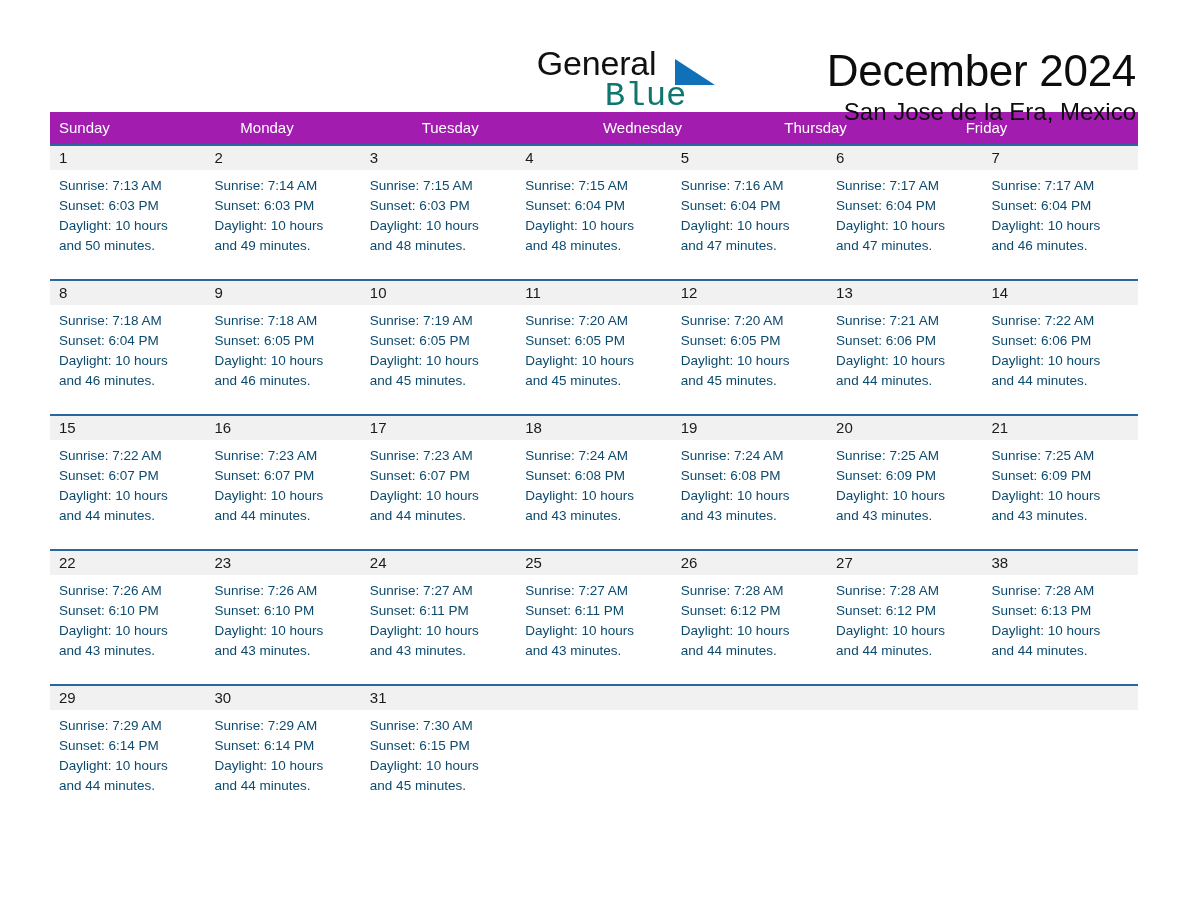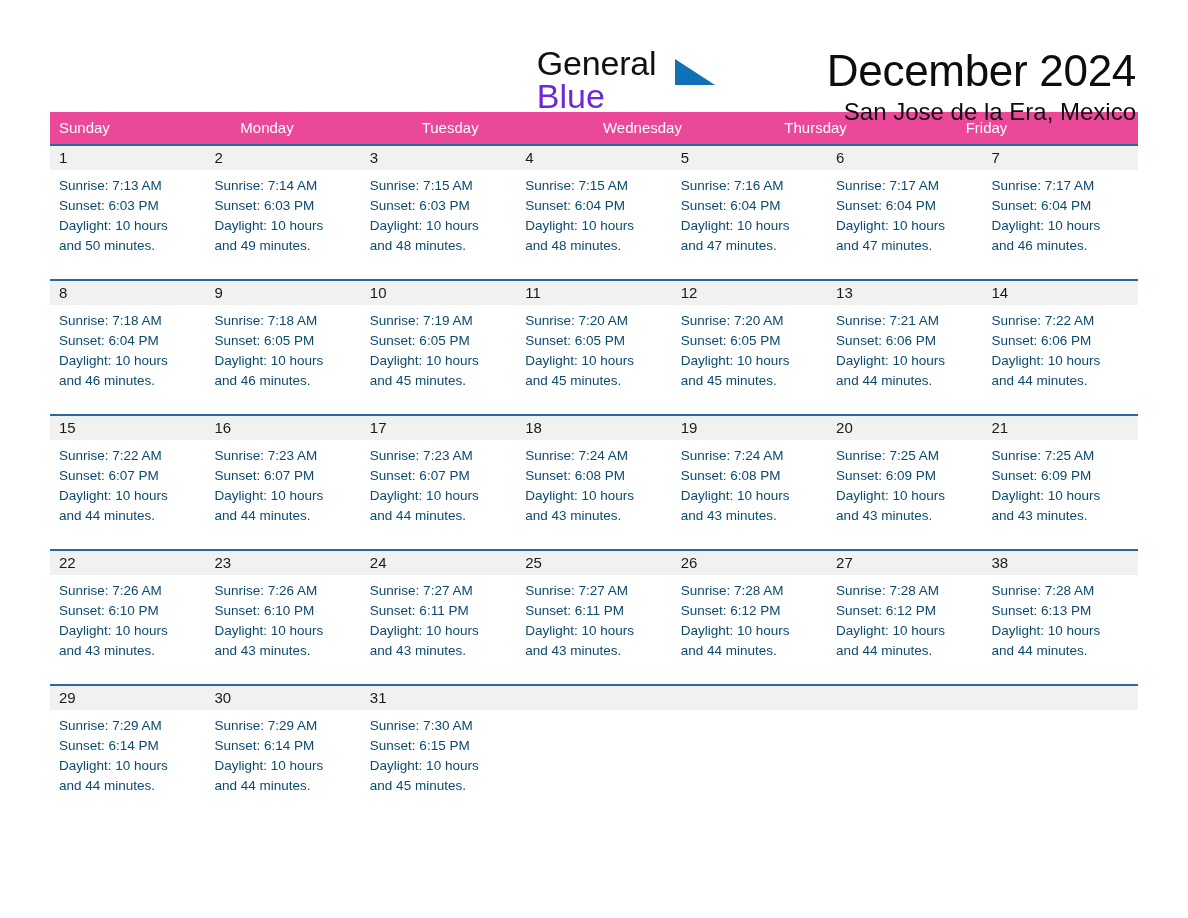--- a/index.html
+++ b/index.html
@@ -40,25 +40,27 @@
   }
   .brand-general {
     font-size: 34px;
     color: #101010;
     letter-spacing: -0.2px;
     line-height: 36px;
     font-weight: 400;
   }
   .brand-blue {
     font-size: 34px;
-    color: #6d28d9;
+    color: #0f766e;
     line-height: 34px;
     font-weight: 400;
+    margin-left: 68px;
     display: block;
     margin-top: -2px;
+    font-family: Liberation Mono, monospace;
   }
   .brand-triangle {
     position: absolute;
     left: 148px;
     top: 14px;
     width: 0;
     height: 0;
     border-left: 40px solid #1071b8;
     border-top: 26px solid transparent;
   }
@@ -82,21 +84,21 @@
   }
 
   
   .calendar {
     width: 1088px;
     margin-top: 4px;
   }
 
   .weekday-row {
     display: flex;
-    background: #ec4899;
+    background: #a21caf;
     height: 32px;
   }
   .weekday {
     flex: 1 1 0;
     color: #ffffff;
     font-size: 15px;
     line-height: 32px;
     padding-left: 9px;
     white-space: nowrap;
   }

